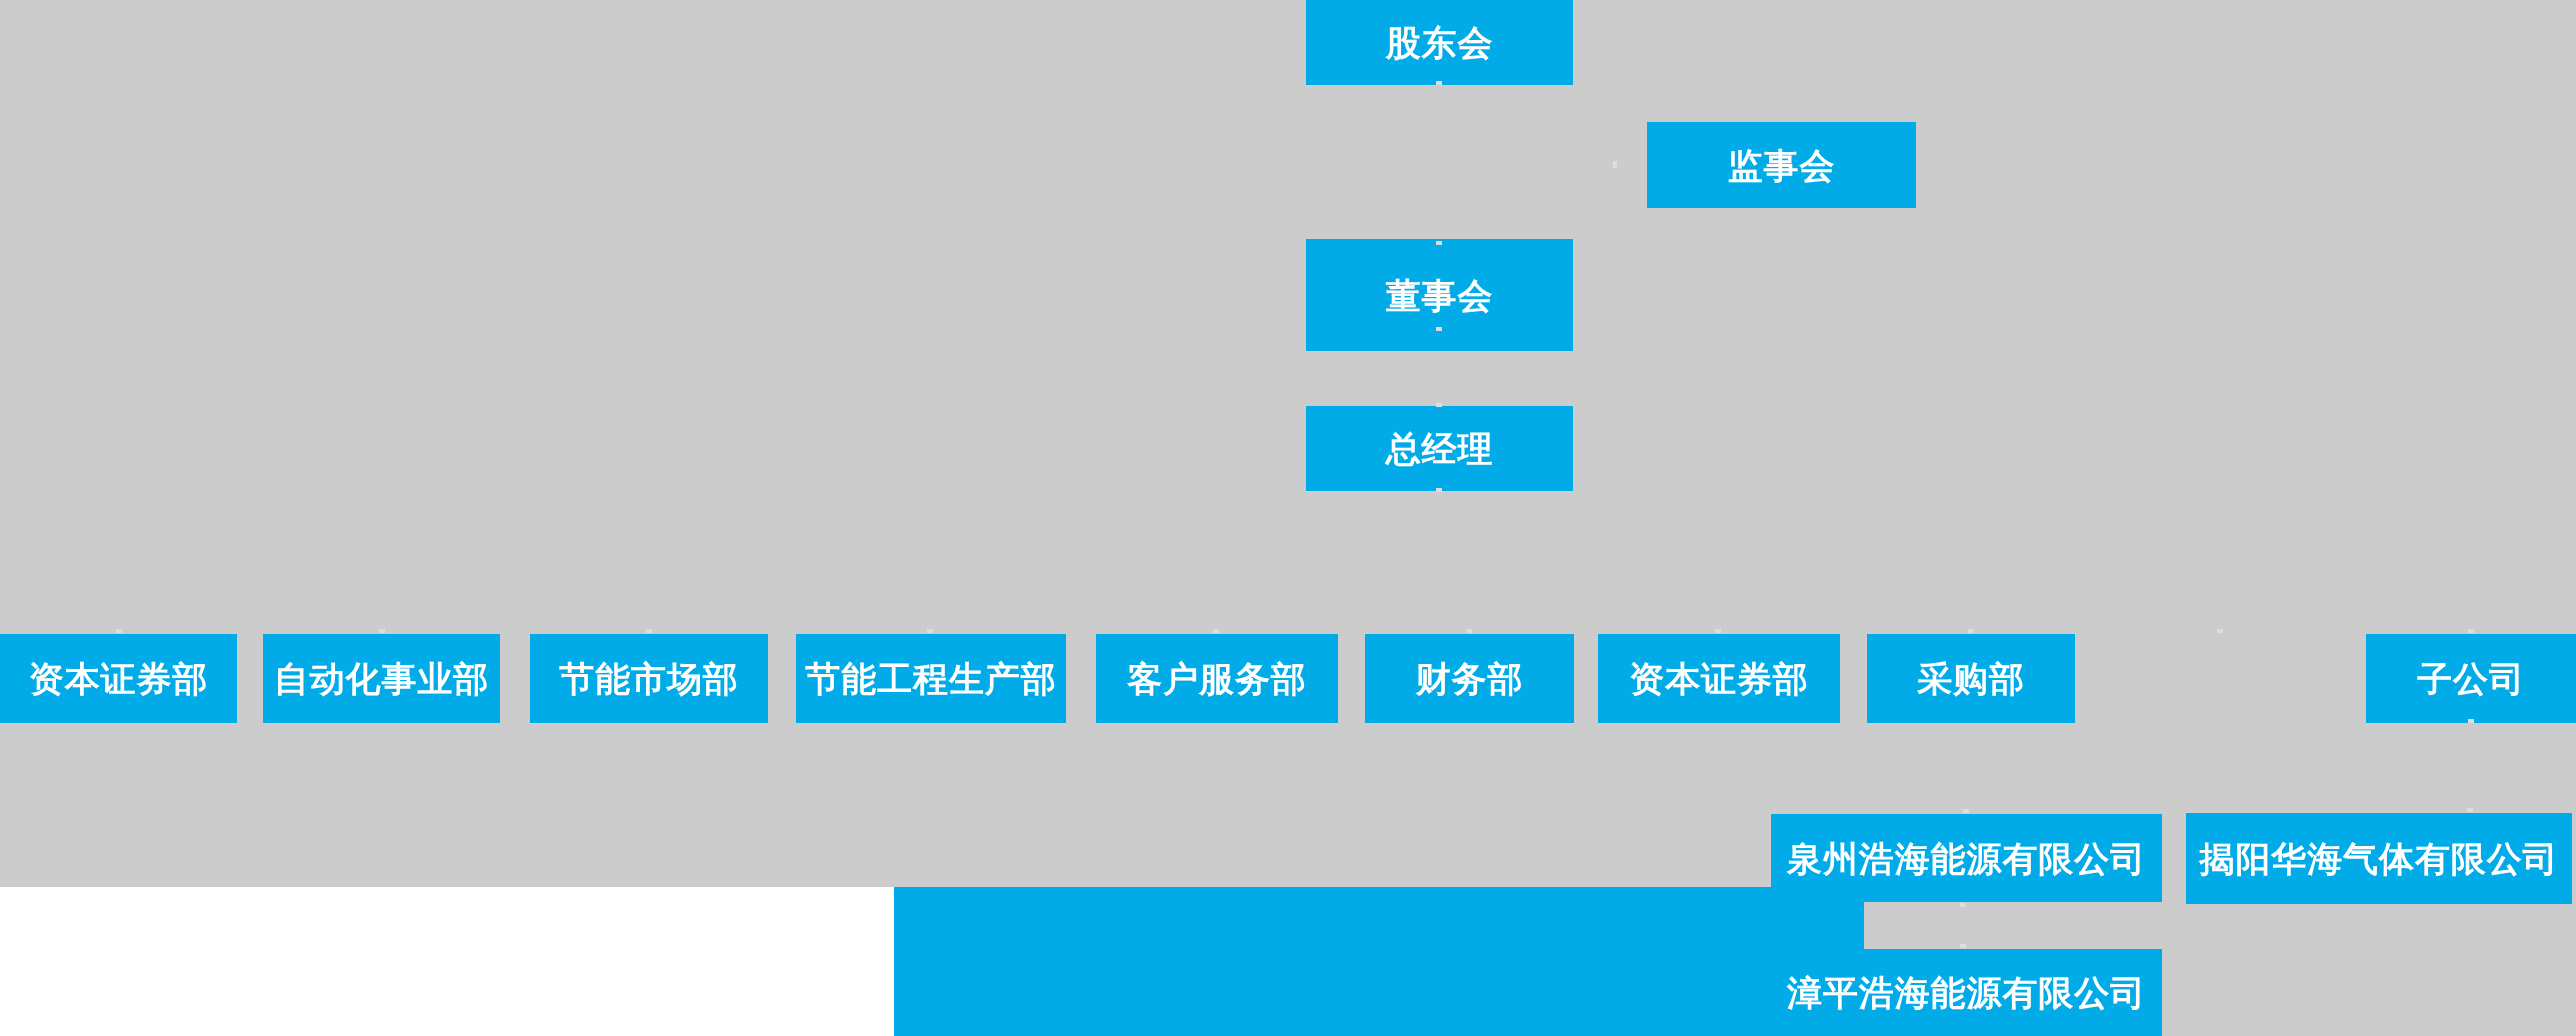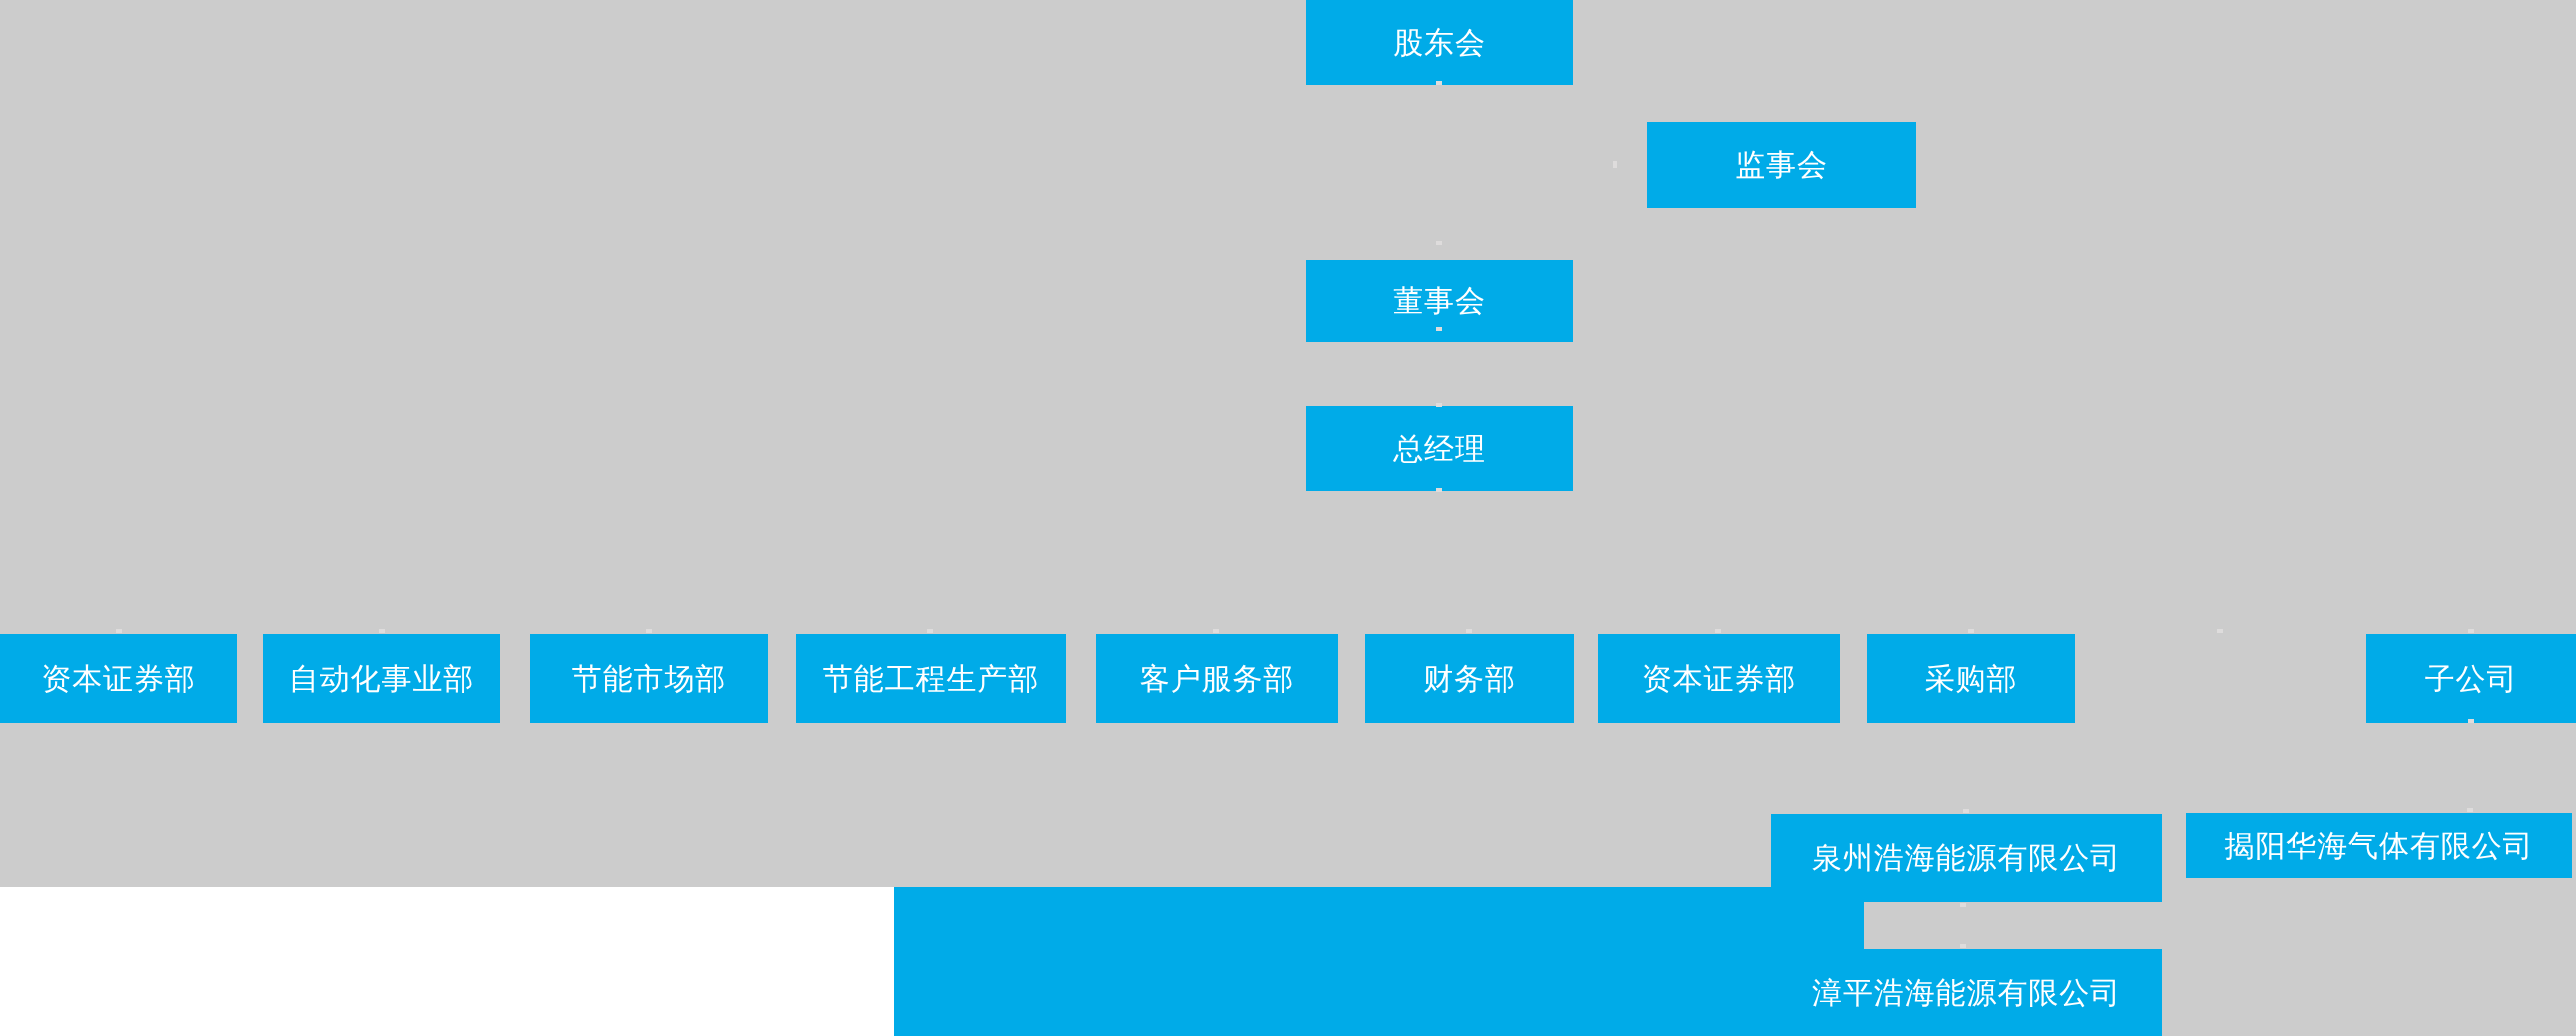--- a/index.html
+++ b/index.html
@@ -6,42 +6,43 @@
   .canvas{
     position:relative;width:2576px;height:1036px;overflow:hidden;
     background:#ffffff;
     font-family:"Liberation Sans","DejaVu Sans",sans-serif;
   }
   .bg{position:absolute;background:#cccccc;}
   .band{position:absolute;background:#00abe8;}
   .node{
     position:absolute;background:#00abe8;color:#ffffff;
     display:flex;align-items:center;justify-content:center;
-    font-size:30px;line-height:1;white-space:nowrap;
+    font-size:35px;line-height:1;white-space:nowrap;
     letter-spacing:0.9px;
+    font-weight:bold;
   }
   .tick{position:absolute;background:#dedcdc;width:5.7px;height:3.8px;}
   .tick.v{width:3.8px;height:6.6px;}
 </style>
 </head>
 <body>
 
 <div class="canvas">
 
   <div class="bg" style="left:0;top:0;width:2576px;height:887px;"></div>
   <div class="bg" style="left:1864px;top:887px;width:712px;height:149px;"></div>
   <div class="band" style="left:894px;top:887px;width:970px;height:149px;"></div>
 
   <div class="node" style="left:1306px;top:0;width:267px;height:85px;">
     <span>股东会</span>
   </div>
   <div class="node" style="left:1618px;top:122px;width:269px;height:86px;margin-left:29px;">
     <span>监事会</span>
   </div>
-  <div class="node" style="left:1306px;top:260px;width:267px;height:82px;">
+  <div class="node" style="left:1306px;top:239px;width:267px;height:112px;">
     <span>董事会</span>
   </div>
   <div class="node" style="left:1306px;top:406px;width:267px;height:85px;">
     <span>总经理</span>
   </div>
 
   <div class="node" style="left:0;top:634px;width:237px;height:89px;">
     <span>资本证券部</span>
   </div>
   <div class="node" style="left:263px;top:634px;width:237px;height:89px;">
@@ -65,21 +66,21 @@
   <div class="node" style="left:1867px;top:634px;width:208px;height:89px;">
     <span>采购部</span>
   </div>
   <div class="node" style="left:2366px;top:634px;width:210px;height:89px;">
     <span>子公司</span>
   </div>
 
   <div class="node" style="left:1771px;top:814px;width:391px;height:88px;">
     <span>泉州浩海能源有限公司</span>
   </div>
-  <div class="node" style="left:2186px;top:813px;width:386px;height:65px;">
+  <div class="node" style="left:2186px;top:813px;width:386px;height:91px;">
     <span>揭阳华海气体有限公司</span>
   </div>
   <div class="node" style="left:1771px;top:949px;width:391px;height:87px;">
     <span>漳平浩海能源有限公司</span>
   </div>
 
   <div class="tick" style="left:1436px;top:81px;"></div>
   <div class="tick v" style="left:1613px;top:161px;"></div>
   <div class="tick" style="left:1436px;top:241px;"></div>
   <div class="tick" style="left:1436px;top:327px;"></div>

